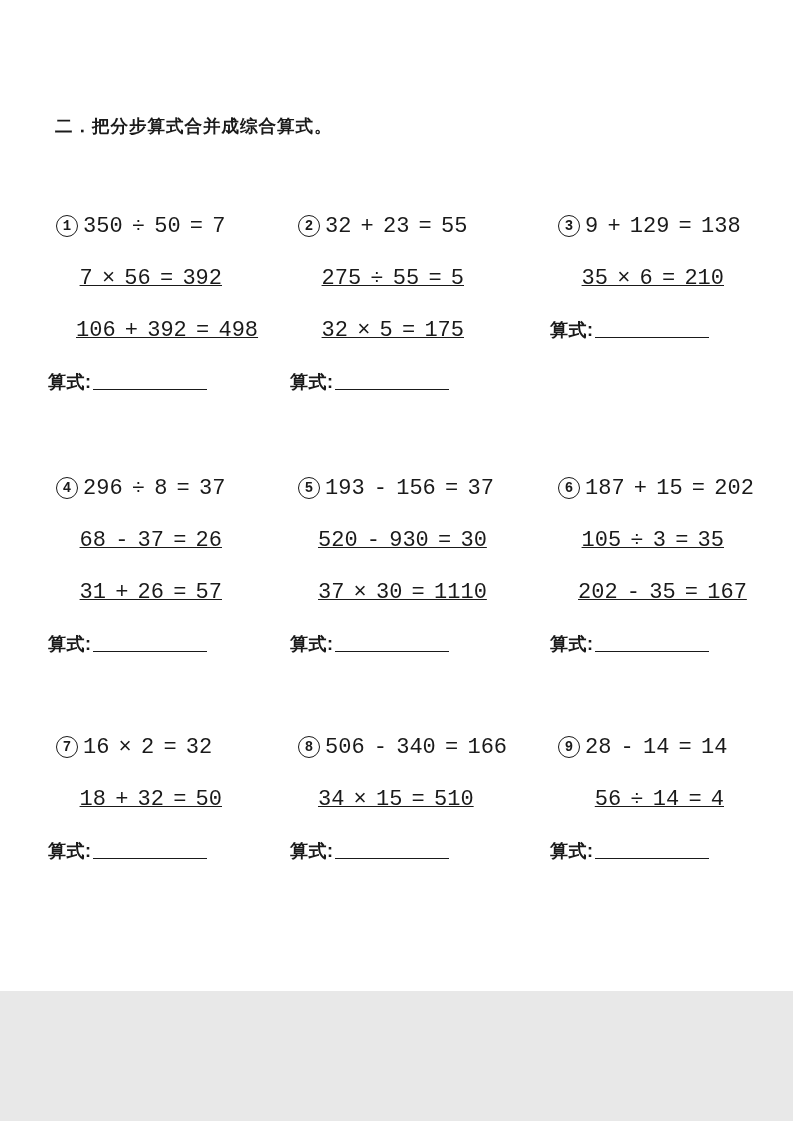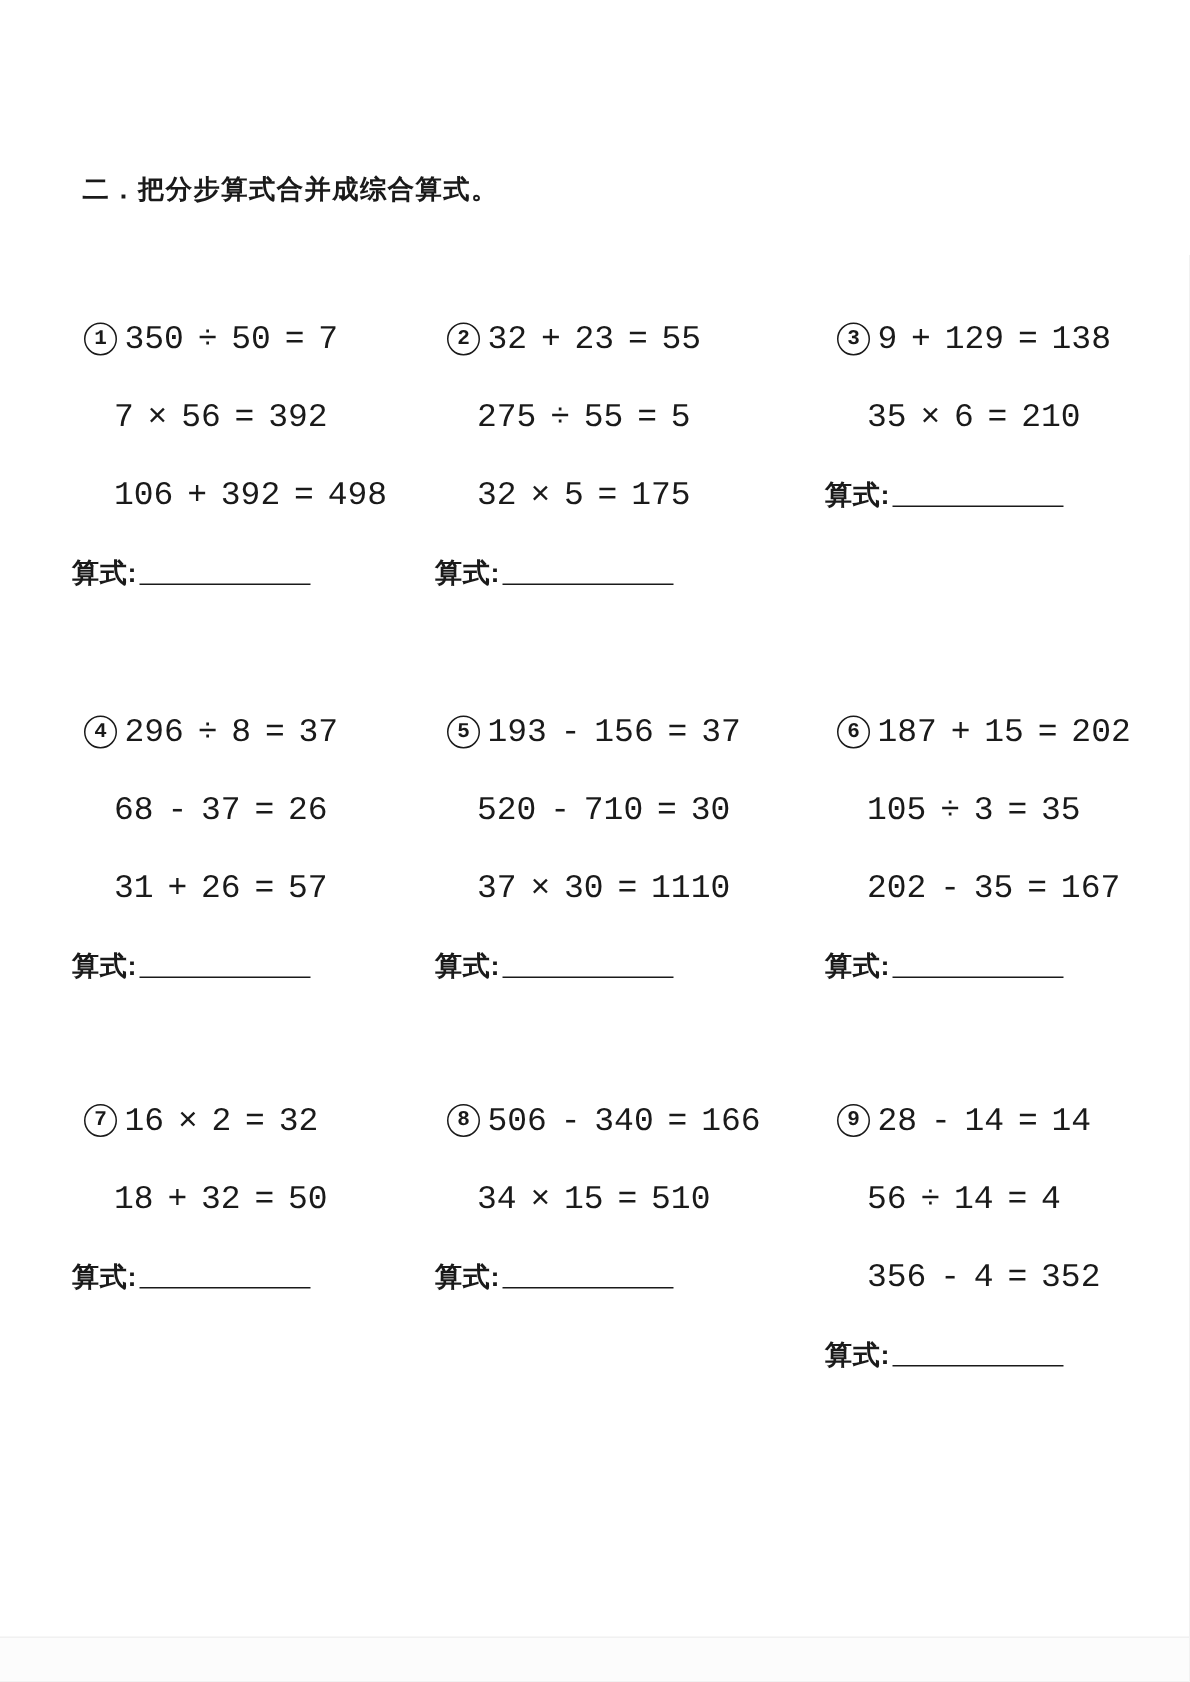--- a/index.html
+++ b/index.html
@@ -1,20 +1,20 @@
 <!DOCTYPE html>
 <html><head>
 <meta charset="utf-8">
 <style>
   * { margin: 0; padding: 0; box-sizing: border-box; }
   html, body { background: #e8e8e8; }
   .page {
     position: relative;
     width: 793px;
-    height: 1121px;
+    height: 991px;
     background: #ffffff;
     overflow: hidden;
     color: #1a1a1a;
     font-family: "Liberation Sans", sans-serif;
   }
   .title {
     position: absolute;
     left: 55px;
     top: 114px;
     font-size: 17.5px;
@@ -59,21 +59,22 @@
     font-size: 22px;
     font-weight: 500;
     word-spacing: -4px;
     white-space: nowrap;
     color: #1a1a1a;
   }
   .line2, .line3 {
     height: 24px;
     margin-bottom: 28px;
     padding-left: 28px;
-    text-align: left;
+    text-align: right;
+    text-decoration: underline;
   }
   .ansline {
     display: flex;
     align-items: flex-start;
     height: 26px;
     white-space: nowrap;
   }
   .ans-label {
     font-size: 18px;
     font-weight: 600;
@@ -154,21 +155,21 @@
         <span class="ans-label">算式:</span>
         <span class="ans-blank"></span>
       </div>
     </div>
 
     <div class="problem">
       <div class="line1">
         <span class="num-circle">5</span>
         <span class="eq">193 - 156 = 37</span>
       </div>
-      <div class="line2"><span class="eq">520 - 710 = 30</span></div>
+      <div class="line2"><span class="eq">520 - 930 = 30</span></div>
       <div class="line3"><span class="eq">37 × 30 = 1110</span></div>
       <div class="ansline">
         <span class="ans-label">算式:</span>
         <span class="ans-blank"></span>
       </div>
     </div>
 
     <div class="problem">
       <div class="line1">
         <span class="num-circle">6</span>
@@ -205,21 +206,20 @@
         <span class="ans-blank"></span>
       </div>
     </div>
 
     <div class="problem">
       <div class="line1">
         <span class="num-circle">9</span>
         <span class="eq">28 - 14 = 14</span>
       </div>
       <div class="line2"><span class="eq">56 ÷ 14 = 4</span></div>
-      <div class="line3"><span class="eq">356 - 4 = 352</span></div>
       <div class="ansline">
         <span class="ans-label">算式:</span>
         <span class="ans-blank"></span>
       </div>
     </div>
 
   </div>
 
   <div class="bottom-edge"></div>
 </div>

